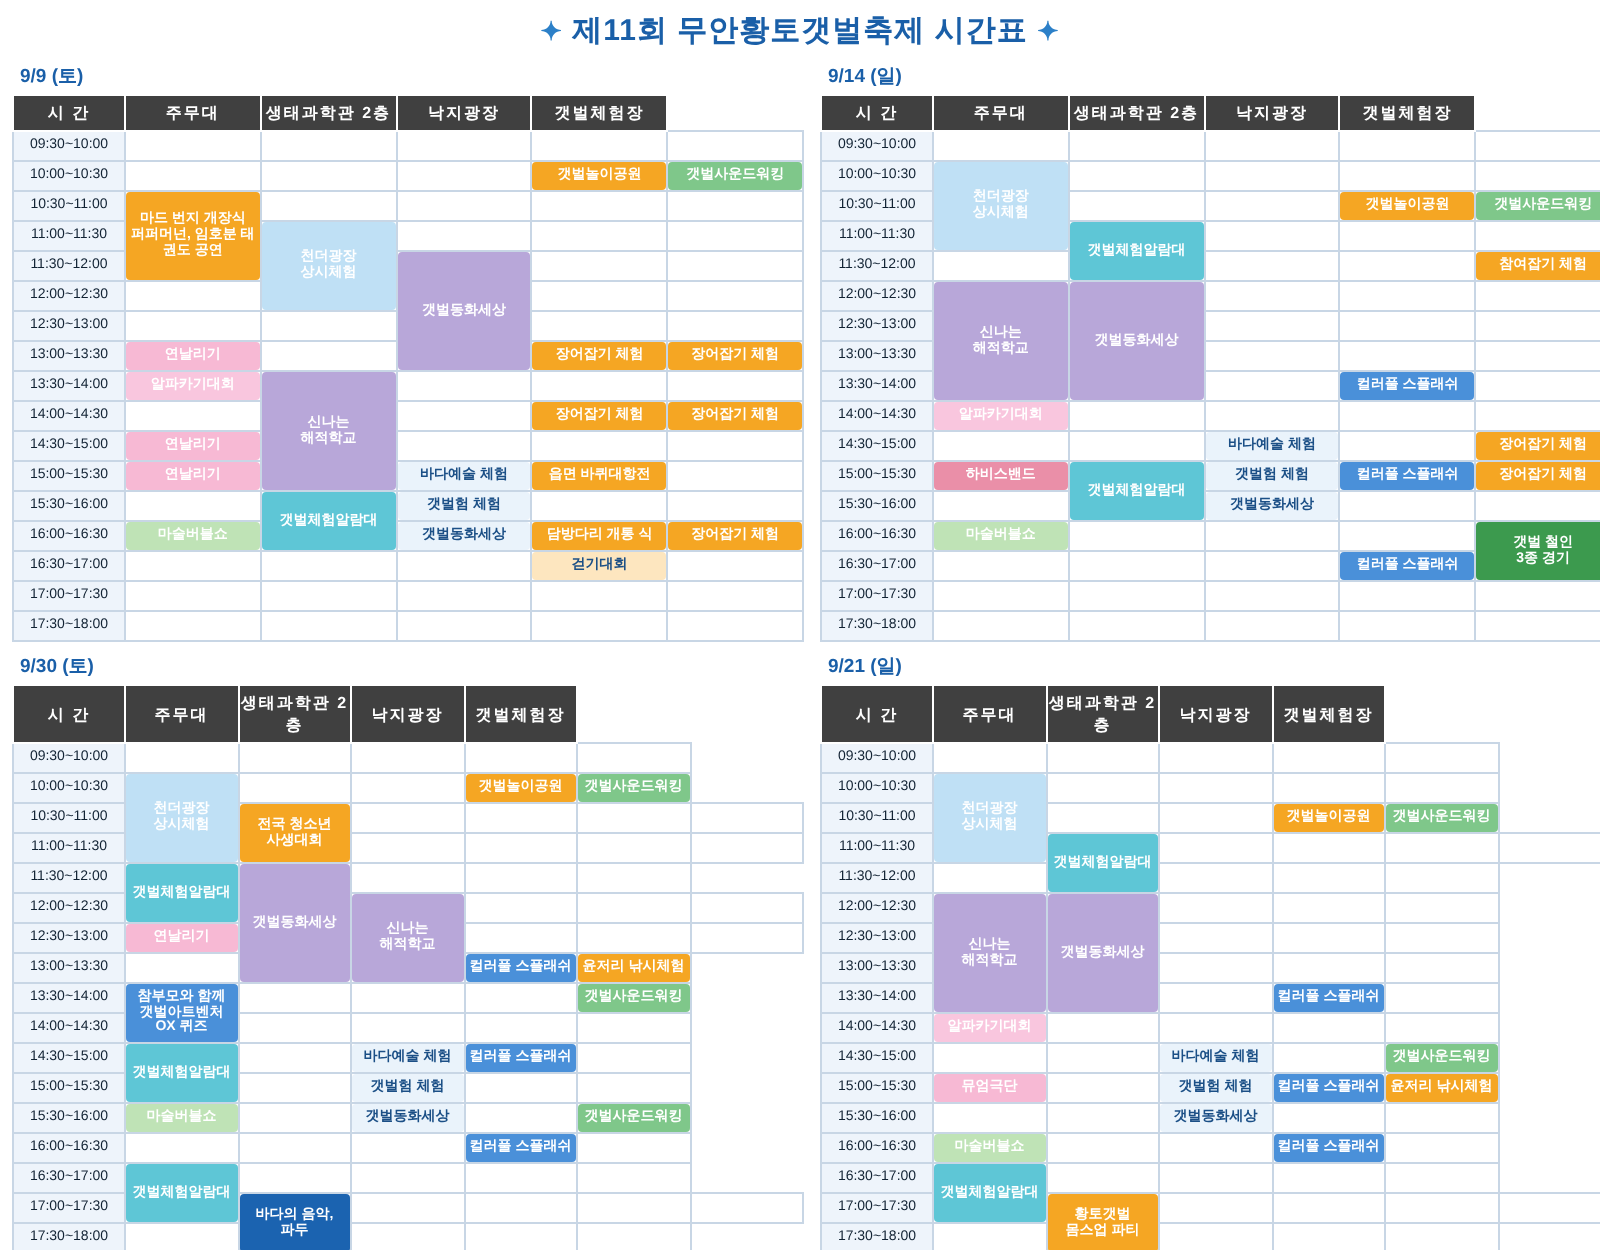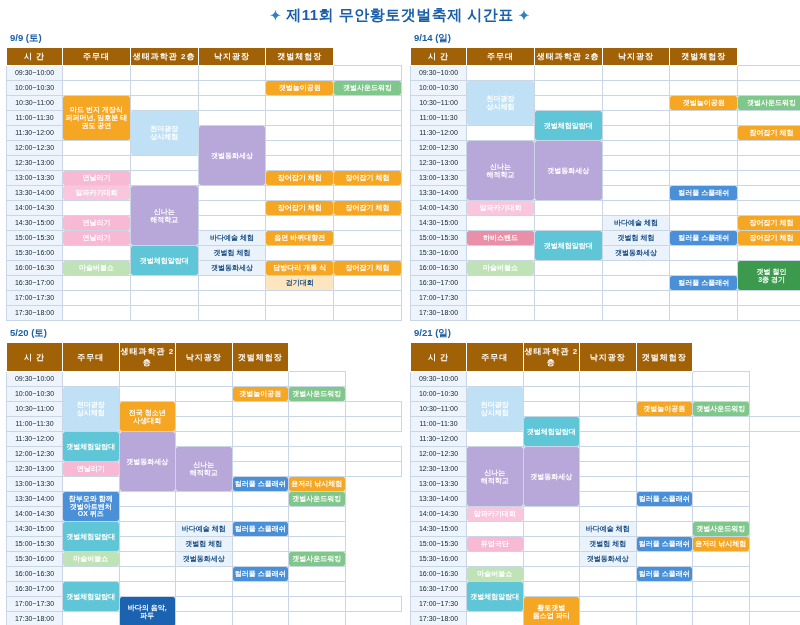--- a/index.html
+++ b/index.html
@@ -41,21 +41,21 @@
     font-weight: bold;
     font-size: 9.5px;
     padding: 2px 0 2px 4px;
   }
   table.sched {
     border-collapse: collapse;
     width: 100%;
     table-layout: fixed;
   }
   table.sched th {
-    background: #a16207;
+    background: #404040;
     color: #fff;
     font-size: 8px;
     font-weight: bold;
     border: 1px solid #ffffff;
     padding: 3px 0;
     letter-spacing: 1px;
   }
   table.sched td {
     border: 1px solid #c8d6e5;
     height: 15px;
@@ -463,21 +463,21 @@
               <td></td>
               <td></td>
               <td></td>
               <td></td>
               <td></td>
             </tr>
           </tbody>
         </table>
       </div>
       <div class="day-block">
-        <div class="day-label">5/20 (토)</div>
+        <div class="day-label">9/30 (토)</div>
         <table class="sched">
           <thead>
             <tr>
               <th style="width: 56px;">시 간</th>
               <th>주무대</th>
               <th>생태과학관 2층</th>
               <th>낙지광장</th>
               <th>갯벌체험장</th>
             </tr>
           </thead>

